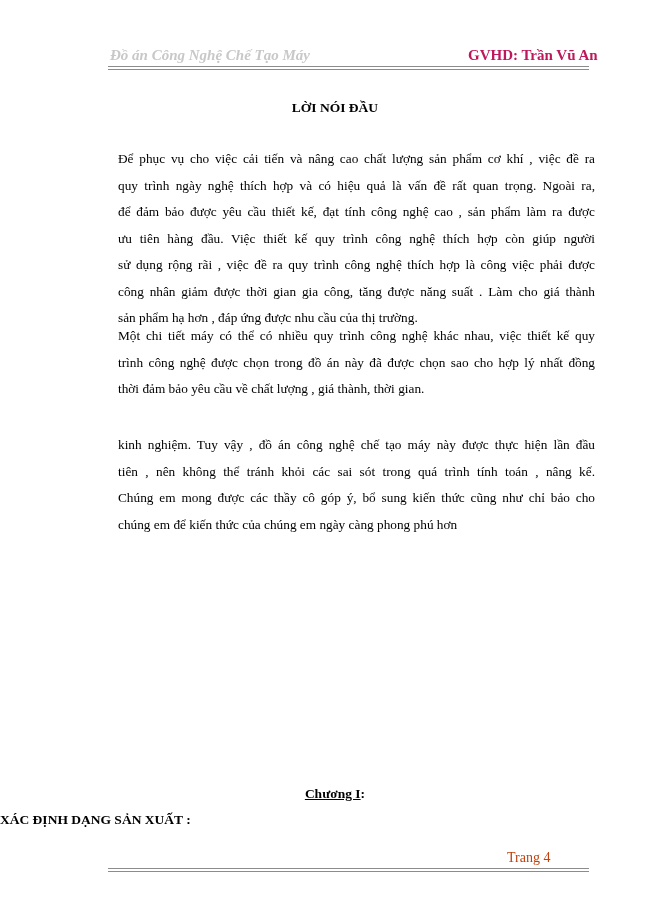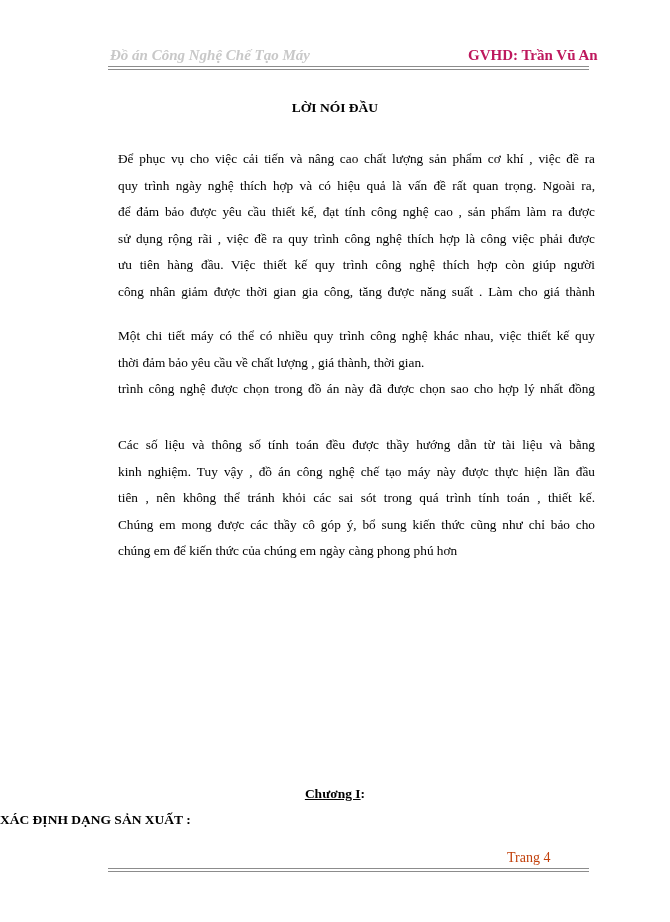--- a/index.html
+++ b/index.html
@@ -35,35 +35,35 @@
 <div class="header-left">Đồ án Công Nghệ Chế Tạo Máy</div>
 <div class="header-right">GVHD: Trần Vũ An</div>
 <div class="rule top"></div>
 
 <div class="title">LỜI NÓI ĐẦU</div>
 
 <div class="body p1">
   <span class="line">Để phục vụ cho việc cải tiến và nâng cao chất lượng sản phẩm cơ khí , việc đề ra</span>
   <span class="line">quy trình ngày nghệ thích hợp và có hiệu quả là vấn đề rất quan trọng. Ngoài ra,</span>
   <span class="line">để đảm bảo được yêu cầu thiết kế, đạt tính công nghệ cao , sản phẩm làm ra được</span>
+  <span class="line">ưu tiên hàng đầu. Việc thiết kế quy trình công nghệ thích hợp còn giúp người</span>
   <span class="line">sử dụng rộng rãi , việc đề ra quy trình công nghệ thích hợp là công việc phải được</span>
-  <span class="line">ưu tiên hàng đầu. Việc thiết kế quy trình công nghệ thích hợp còn giúp người</span>
   <span class="line">công nhân giảm được thời gian gia công, tăng được năng suất . Làm cho giá thành</span>
+  <span class="line last">sản phẩm hạ hơn , đáp ứng được nhu cầu của thị trường.</span>
 </div>
 
 <div class="body p2">
   <span class="line">Một chi tiết máy có thể có nhiều quy trình công nghệ khác nhau, việc thiết kế quy</span>
+  <span class="line">trình công nghệ được chọn trong đồ án này đã được chọn sao cho hợp lý nhất đồng</span>
   <span class="line last">thời đảm bảo yêu cầu về chất lượng , giá thành, thời gian.</span>
-  <span class="line">trình công nghệ được chọn trong đồ án này đã được chọn sao cho hợp lý nhất đồng</span>
 </div>
 
 <div class="body p3">
-  <span class="line">Các số liệu và thông số tính toán đều được thầy hướng dẫn từ tài liệu và bằng</span>
   <span class="line">kinh nghiệm. Tuy vậy , đồ án công nghệ chế tạo máy này được thực hiện lần đầu</span>
-  <span class="line">tiên , nên không thể tránh khỏi các sai sót trong quá trình tính toán , thiết kế.</span>
+  <span class="line">tiên , nên không thể tránh khỏi các sai sót trong quá trình tính toán , nâng kế.</span>
   <span class="line">Chúng em mong được các thầy cô góp ý, bổ sung kiến thức cũng như chỉ bảo cho</span>
   <span class="line last">chúng em để kiến thức của chúng em ngày càng phong phú hơn</span>
 </div>
 
 <div class="chapter"><span class="u">Chương I</span><span>:</span></div>
 
 <div class="section">XÁC ĐỊNH DẠNG SẢN XUẤT :</div>
 
 <div class="page-num">Trang 4</div>
 <div class="rule bottom"></div>

